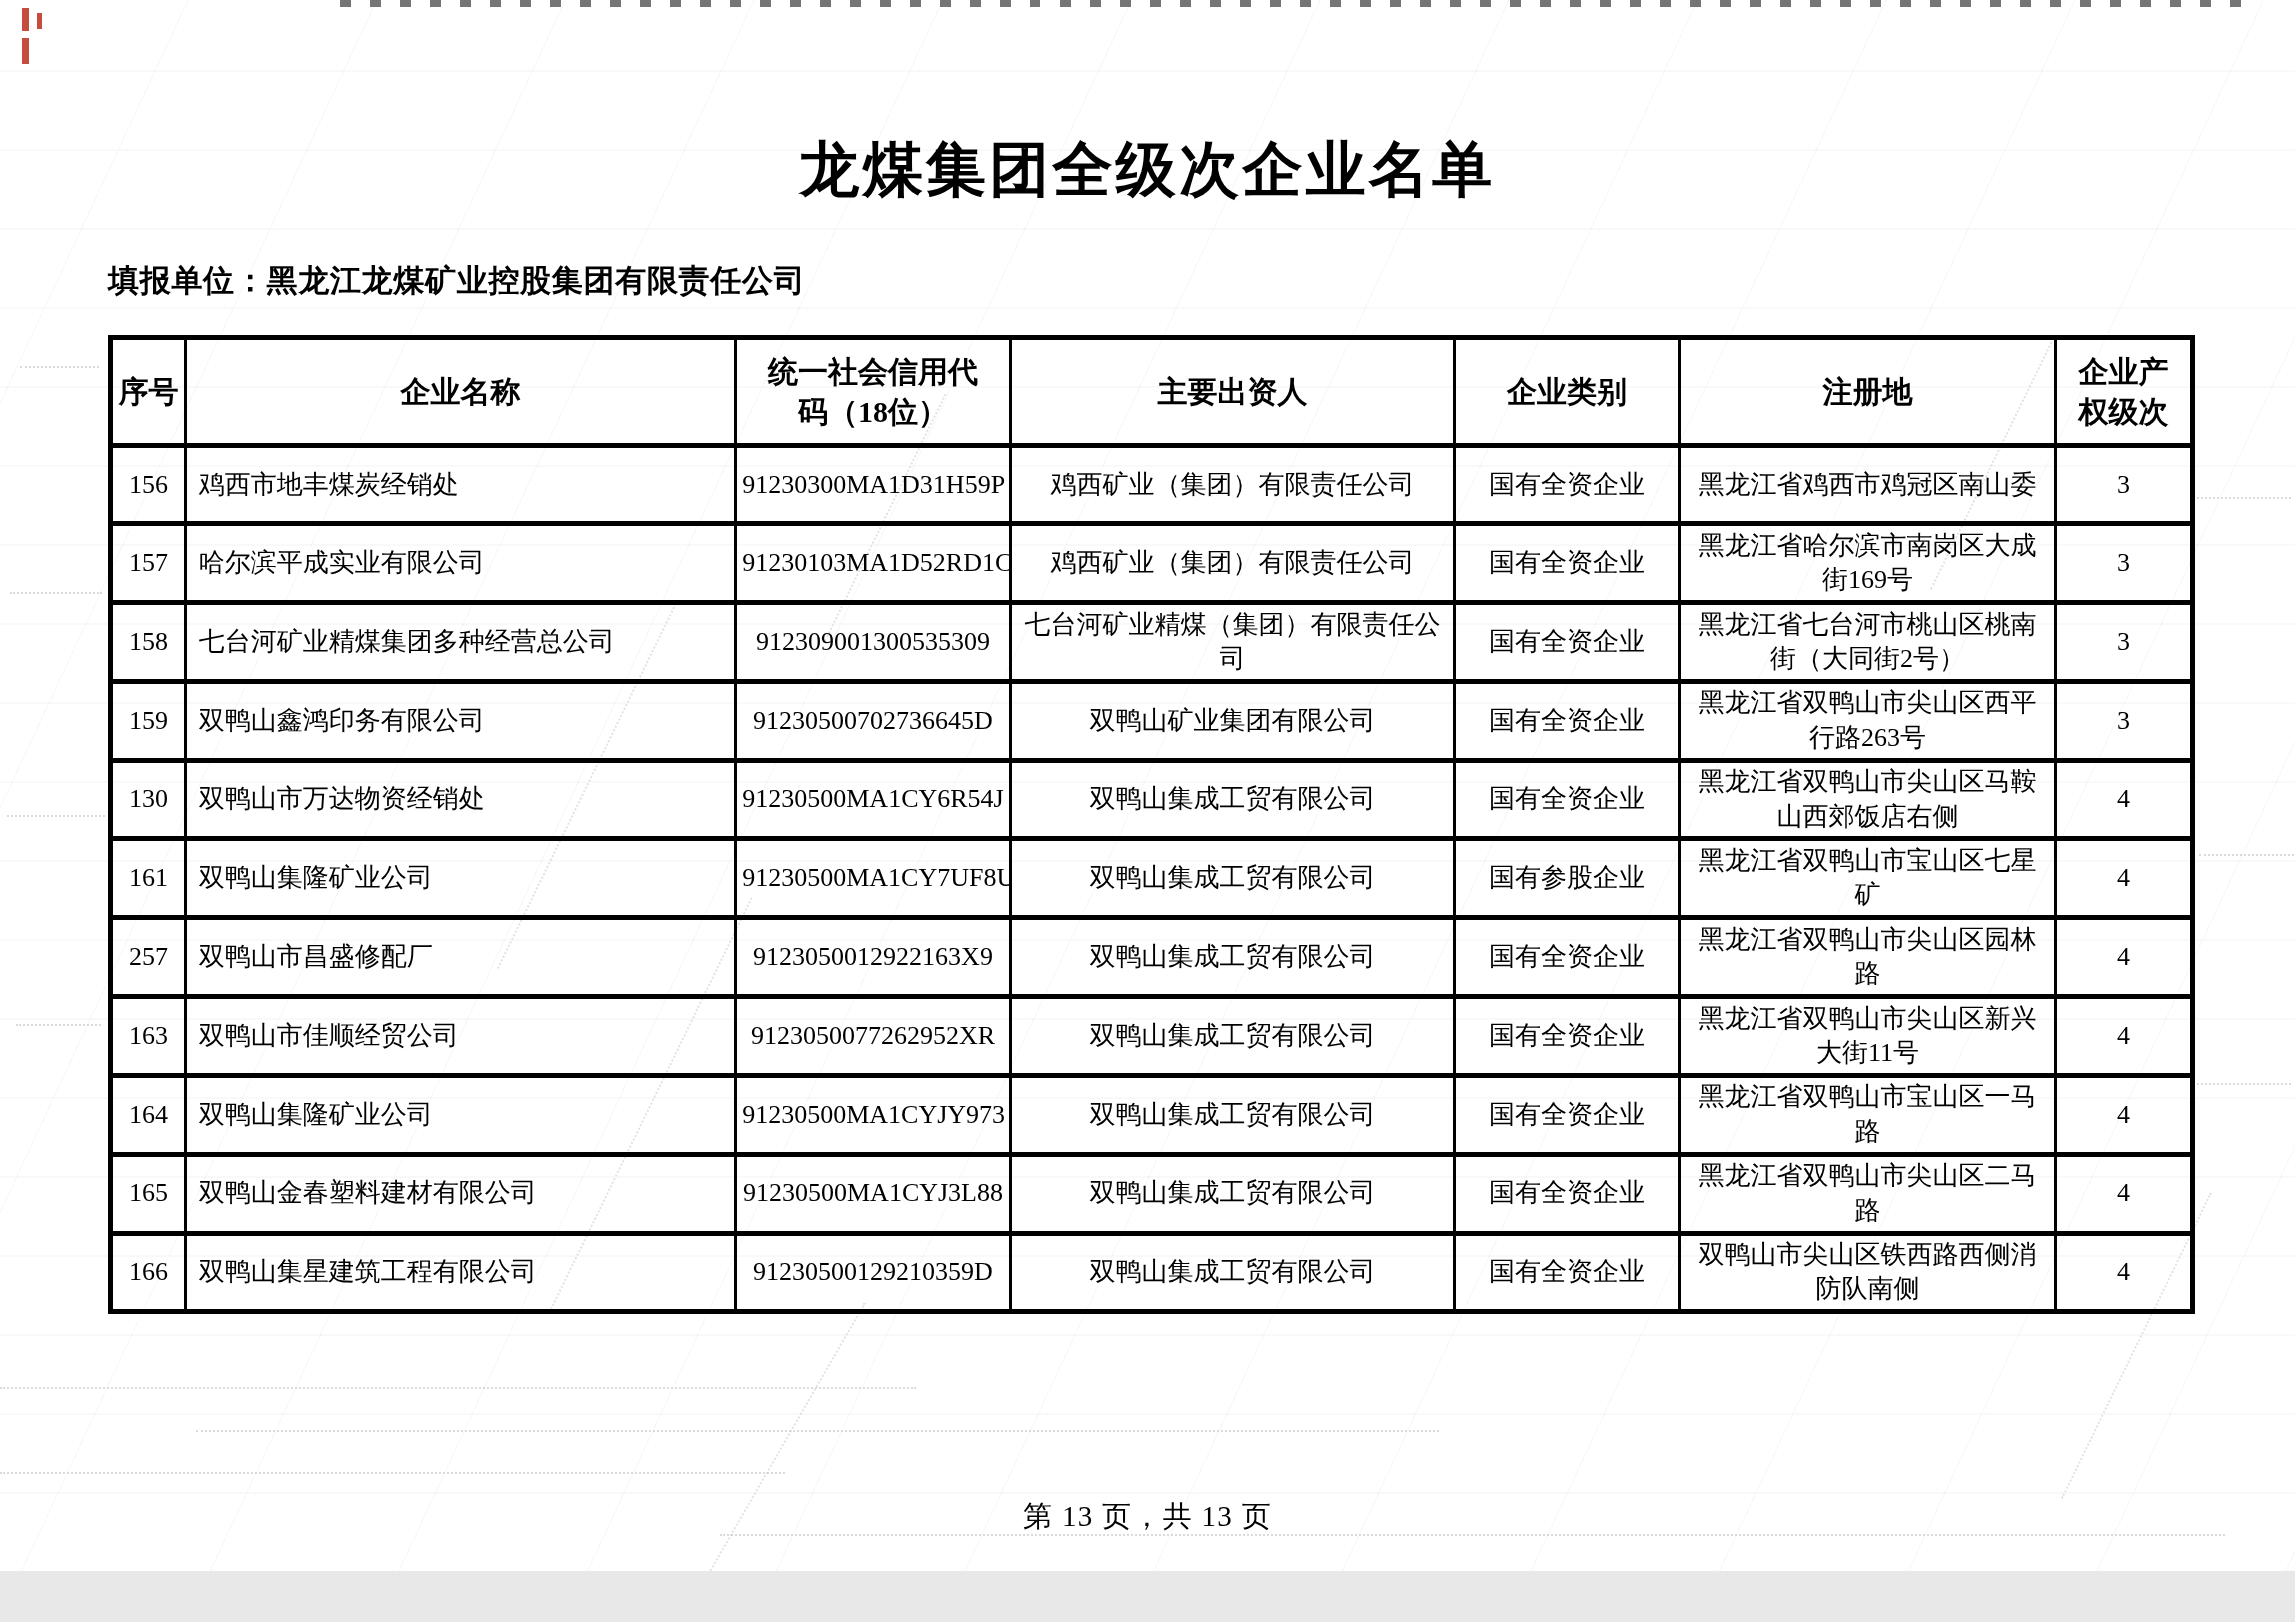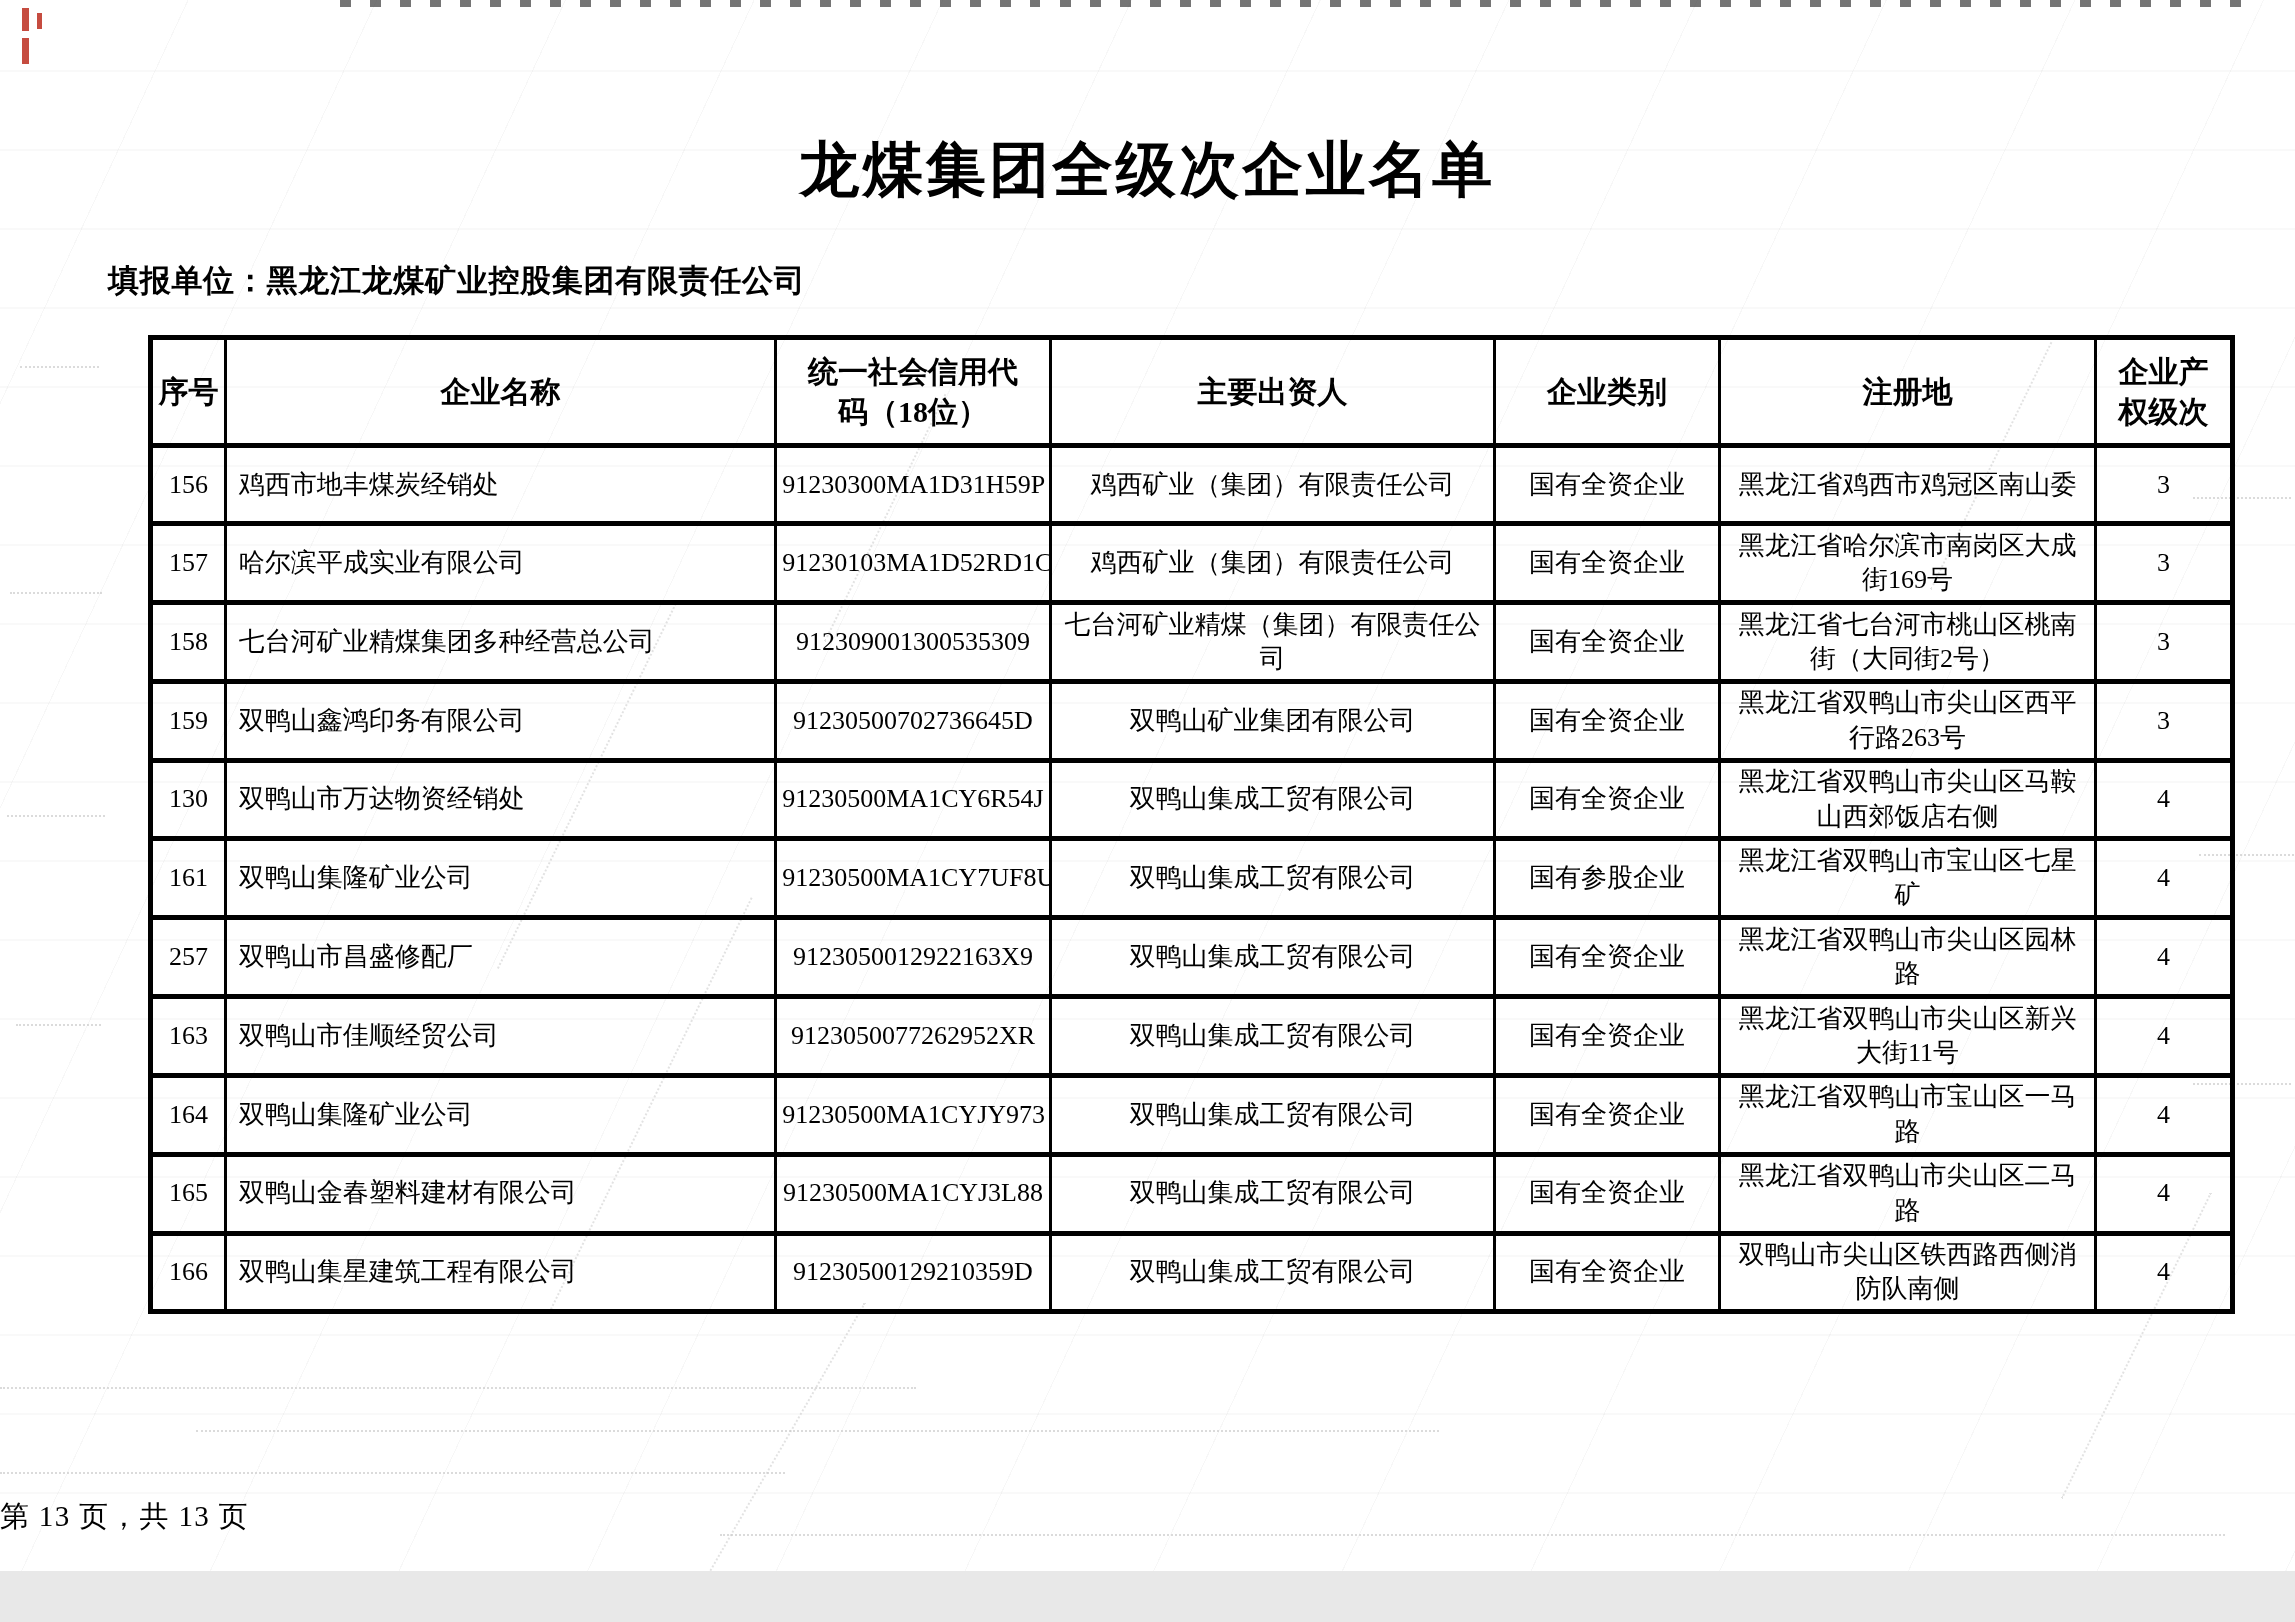--- a/index.html
+++ b/index.html
@@ -35,42 +35,41 @@
     font-size:60px;font-weight:bold;letter-spacing:3.3px;
   }
   .report-unit{
     position:absolute;left:108px;top:260px;
     font-size:31px;font-weight:bold;letter-spacing:0.7px;text-align:center;
   }
   table.enterprise{
     position:absolute;left:108px;top:335px;width:2081px;
     border-collapse:collapse;table-layout:fixed;
     border:5.2px solid #000;
-    margin-left:40px;
   }
   table.enterprise th,
   table.enterprise td{
     border-left:3.3px solid #000;border-right:3.3px solid #000;
     border-top:5.2px solid #000;border-bottom:5.2px solid #000;
     text-align:center;vertical-align:middle;
     padding:2.6px 5.2px;
     font-size:26px;line-height:1.32;
     overflow:hidden;
   }
   table.enterprise thead th{
     height:98px;
     font-size:30px;font-weight:bold;
     white-space:pre-line;
   }
   table.enterprise tbody tr{height:78px;}
   table.enterprise td.cell-name{text-align:left;padding-left:11.8px;}
   table.enterprise td.cell-code{font-size:26px;}
   .footer{
     position:absolute;left:0;top:1497px;width:100%;
-    font-size:29px;letter-spacing:1.3px;
+    text-align:center;font-size:29px;letter-spacing:1.3px;
   }
 </style>
 </head>
 <body>
 
 <div class="page">
 
   <div class="top-frag"></div>
   <div class="red-mark" style="left:22px;top:7.9px;width:6.5px;height:23.6px;"></div>
   <div class="red-mark" style="left:22px;top:38px;width:6.5px;height:26px;"></div>

